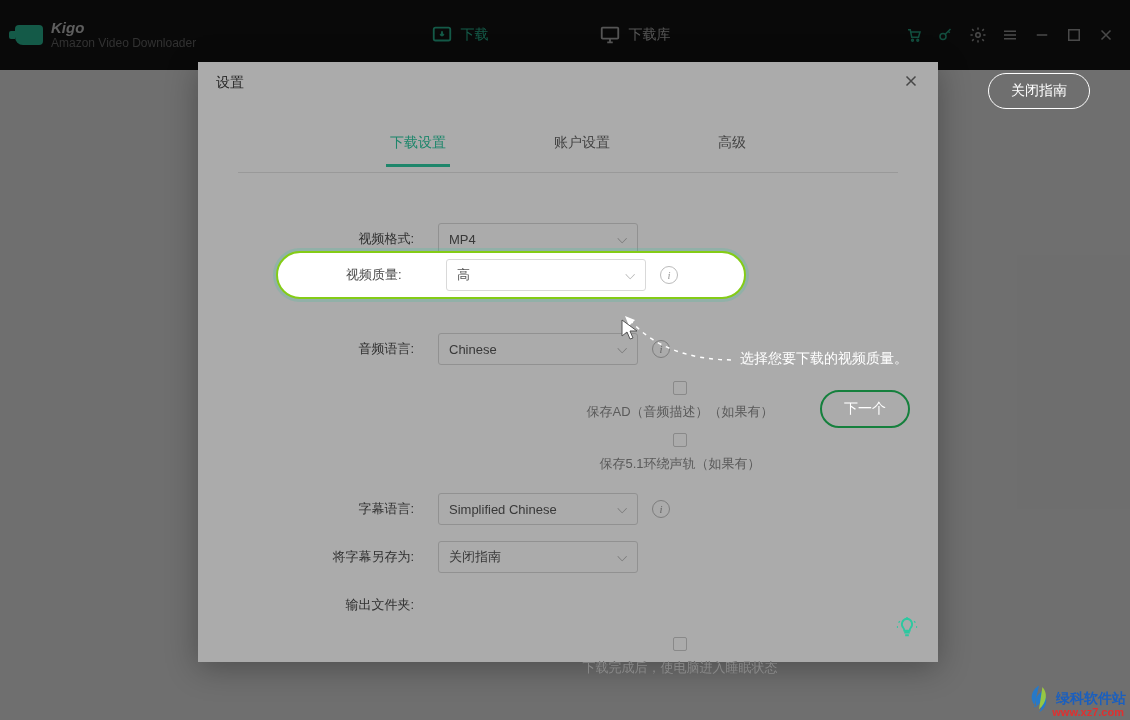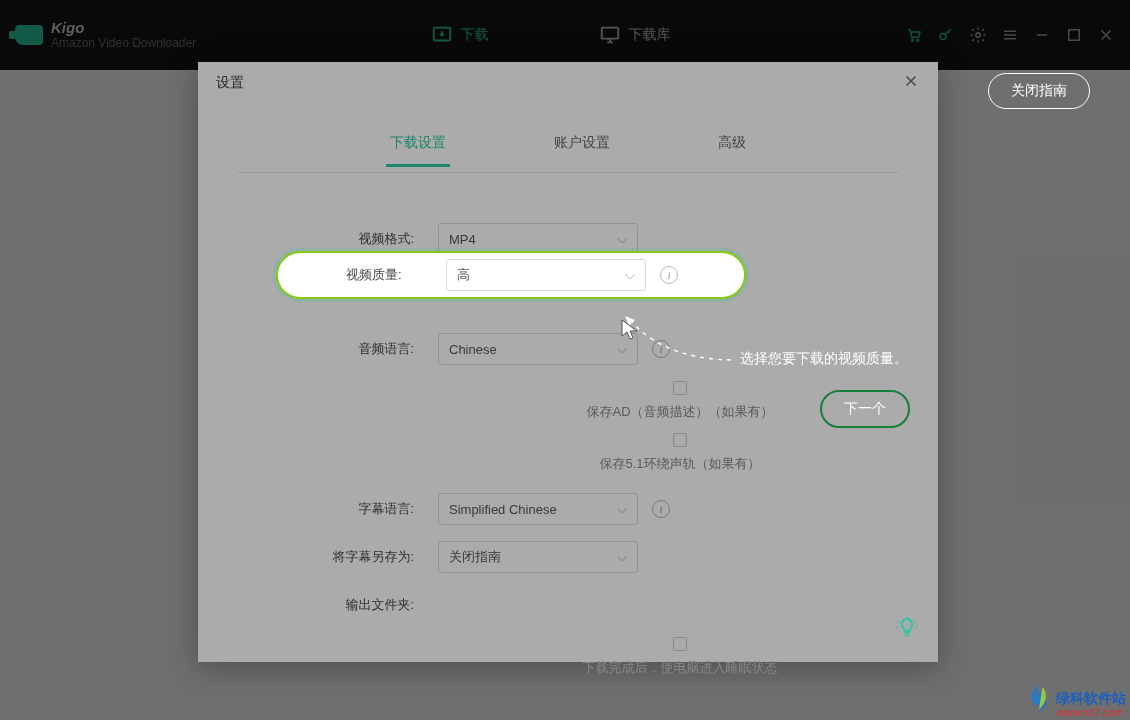--- a/index.html
+++ b/index.html
@@ -70,21 +70,21 @@
 
 .modal-dim { position: absolute; inset: 0; background: rgba(0,0,0,0.33); z-index: 15; pointer-events: none; }
 
 
 .hint-bulb { position: absolute; right: 20px; bottom: 20px; color: #2dc8a0; cursor: pointer; z-index: 40; }
 .hint-bulb svg { width: 22px; height: 22px; }
 
 
 .watermark { position: absolute; right: 4px; bottom: 4px; z-index: 50; display: flex; align-items: center; color: #1a5fbf; font-size: 14px; font-weight: bold; }
 .wm-logo { width: 34px; height: 34px; position: relative; }
-.wm-url { position: absolute; right: 6px; bottom: 2px; color: #e03030; font-size: 11px; font-weight: normal; z-index: 51; }
+.wm-url { position: absolute; right: 6px; bottom: 2px; color: #e03030; font-size: 11px; font-weight: bold; z-index: 51; }
 
 
 .fake-cursor { position: absolute; top: 318px; left: 620px; z-index: 40; pointer-events: none; }
 </style>
 </head>
 <body>
 
 <div class="titlebar">
   <div class="logo-block">
     <span class="logo-icon"></span>

